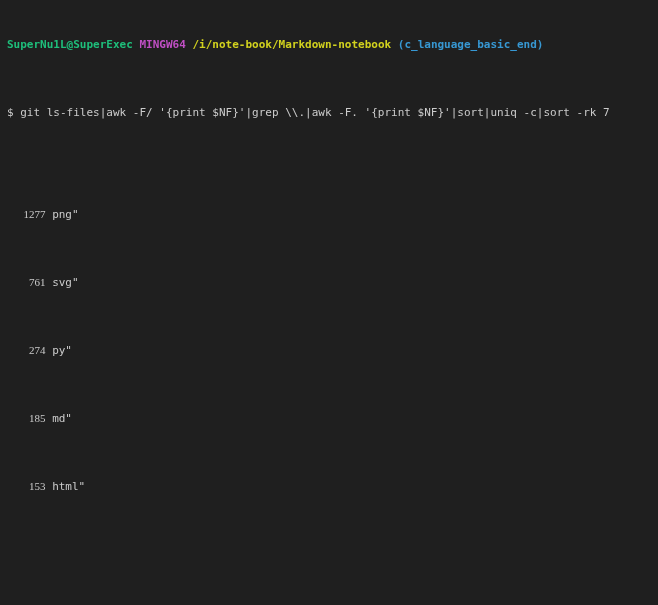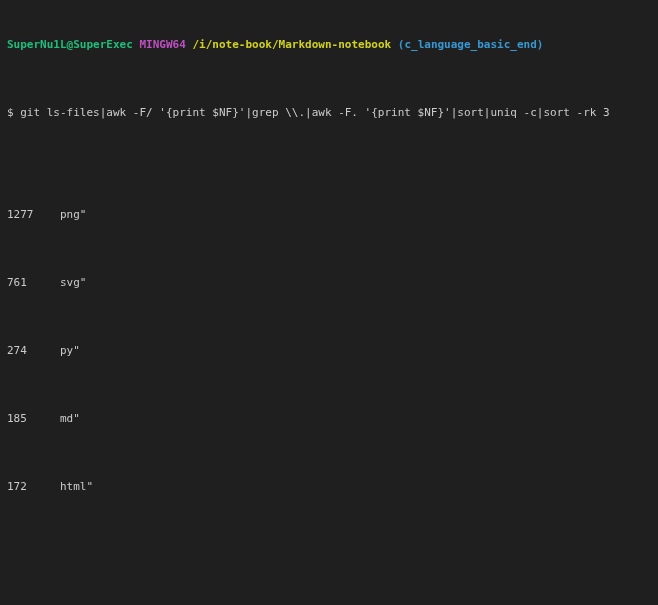--- a/index.html
+++ b/index.html
@@ -22,41 +22,41 @@
     white-space: pre;
     cursor: text;
   }
   .line { white-space: pre; height: 17px; }
   .prompt-line { font-weight: bold; }
   .user-host { color: #1ebf7b; }
   .shell     { color: #c04fc4; }
   .cwd       { color: #d2d21e; }
   .branch    { color: #3798d3; }
   .cmd       { color: #cbcbcb; }
-  .count     { display: inline-block; width: 7ch; white-space: pre; }
+  .count     { display: inline-block; width: 7ch; text-align: right; white-space: pre; font-family: Liberation Serif, serif; }
   .ext       { white-space: pre; }
 </style>
 </head>
 <body>
 
 <div id="terminal">
   <div class="line prompt-line"><span class="user-host">SuperNu1L@SuperExec</span><span> </span><span class="shell">MINGW64</span><span> </span><span class="cwd">/i/note-book/Markdown-notebook</span><span> </span><span class="branch">(c_language_basic_end)</span></div>
 
-  <div class="line"><span class="cmd">$ git ls-files|awk -F/ '{print $NF}'|grep \\.|awk -F. '{print $NF}'|sort|uniq -c|sort -rk 3</span></div>
+  <div class="line"><span class="cmd">$ git ls-files|awk -F/ '{print $NF}'|grep \\.|awk -F. '{print $NF}'|sort|uniq -c|sort -rk 7</span></div>
 
   <div id="output">
   <div class="line"><span class="count">1277</span><span> </span><span class="ext">png"</span></div>
 
   <div class="line"><span class="count">761</span><span> </span><span class="ext">svg"</span></div>
 
   <div class="line"><span class="count">274</span><span> </span><span class="ext">py"</span></div>
 
   <div class="line"><span class="count">185</span><span> </span><span class="ext">md"</span></div>
 
-  <div class="line"><span class="count">172</span><span> </span><span class="ext">html"</span></div>
+  <div class="line"><span class="count">153</span><span> </span><span class="ext">html"</span></div>
 
   <div class="line"><span class="count">222</span><span> </span><span class="ext">jpg"</span></div>
 
   
 
   
 
   
 
   

